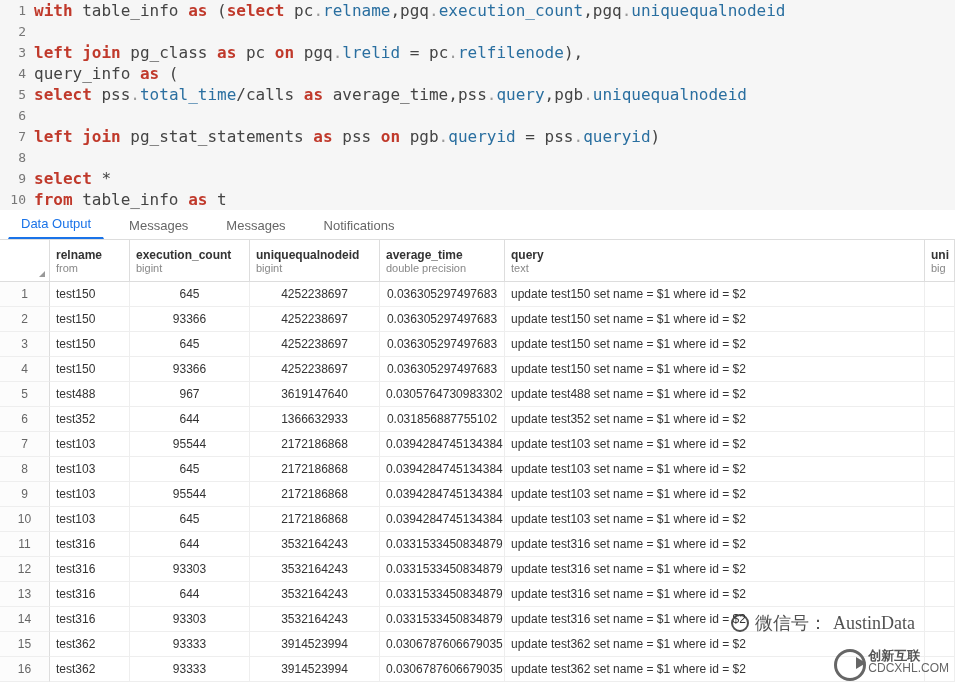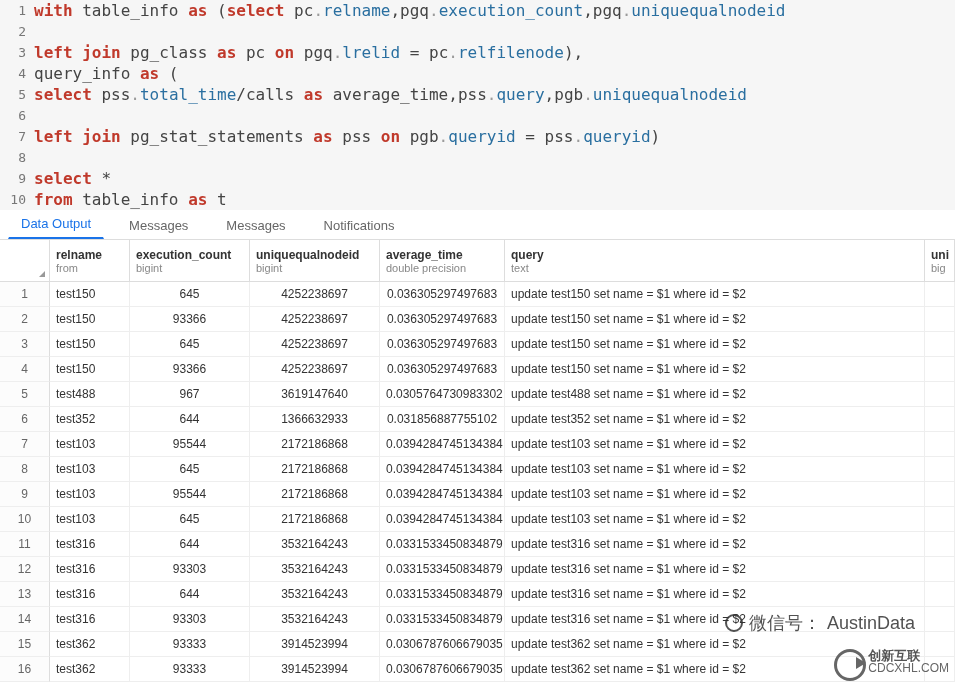--- a/index.html
+++ b/index.html
@@ -17,21 +17,21 @@
   .tab.active { color:#1a73e8; border-bottom:2px solid #1a73e8; }
   .grid { display:grid; grid-template-columns:50px 80px 120px 130px 125px 420px 30px; }
   .hdr { border-right:1px solid #ddd; border-bottom:1px solid #ddd; padding:4px 6px; font-size:12px; background:#fff; height:42px; display:flex; flex-direction:column; justify-content:center;}
   .hdr .hn { color:#333; font-weight:600; font-size:12px;}
   .hdr .ht { color:#888; font-size:11px;}
   .rh { border-right:1px solid #ddd; border-bottom:1px solid #eee; text-align:center; color:#666; font-size:12px; padding:4px 0; height:25px; line-height:17px; background:#fcfcfc;}
   .cell { border-right:1px solid #eee; border-bottom:1px solid #eee; padding:4px 6px; font-size:12px; height:25px; line-height:17px; overflow:hidden; white-space:nowrap;}
   .num { text-align:center; }
   .rownum-hdr { border-right:1px solid #ddd; border-bottom:1px solid #ddd; height:42px; position:relative;}
   .rownum-hdr::after { content:""; position:absolute; right:4px; bottom:4px; width:0;height:0;border-left:6px solid transparent;border-bottom:6px solid #999;}
-  .watermark { position:absolute; right:40px; bottom:50px; color:#333; font-size:18px; font-family:Liberation Sans, sans-serif; display:flex; align-items:center; gap:6px; opacity:0.85; pointer-events:none;}
+  .watermark { position:absolute; right:40px; bottom:50px; color:#333; font-size:18px; font-family:Liberation Serif, serif; display:flex; align-items:center; gap:6px; opacity:0.85; pointer-events:none;}
   .watermark .circ { width:18px;height:18px;border:2px solid #333;border-radius:50%; display:inline-block; position:relative;}
   .logo { position:absolute; right:6px; bottom:6px; display:flex; align-items:center; gap:4px; pointer-events:none;}
   .logo .sym { width:34px;height:34px; position:relative; }
   .logo .sym::before{content:"";position:absolute;left:4px;top:4px;width:26px;height:26px;border:3px solid #666;border-radius:50%;}
   .logo .sym::after{content:"";position:absolute;right:-2px;top:12px;width:0;height:0;border-top:6px solid transparent;border-bottom:6px solid transparent;border-left:10px solid #666;}
   .logo .txt { font-size:12px; color:#666; line-height:12px;}
   .logo .txt .cn{font-size:13px;font-weight:bold;color:#555;}
 </style>
 </head>
 <body>

